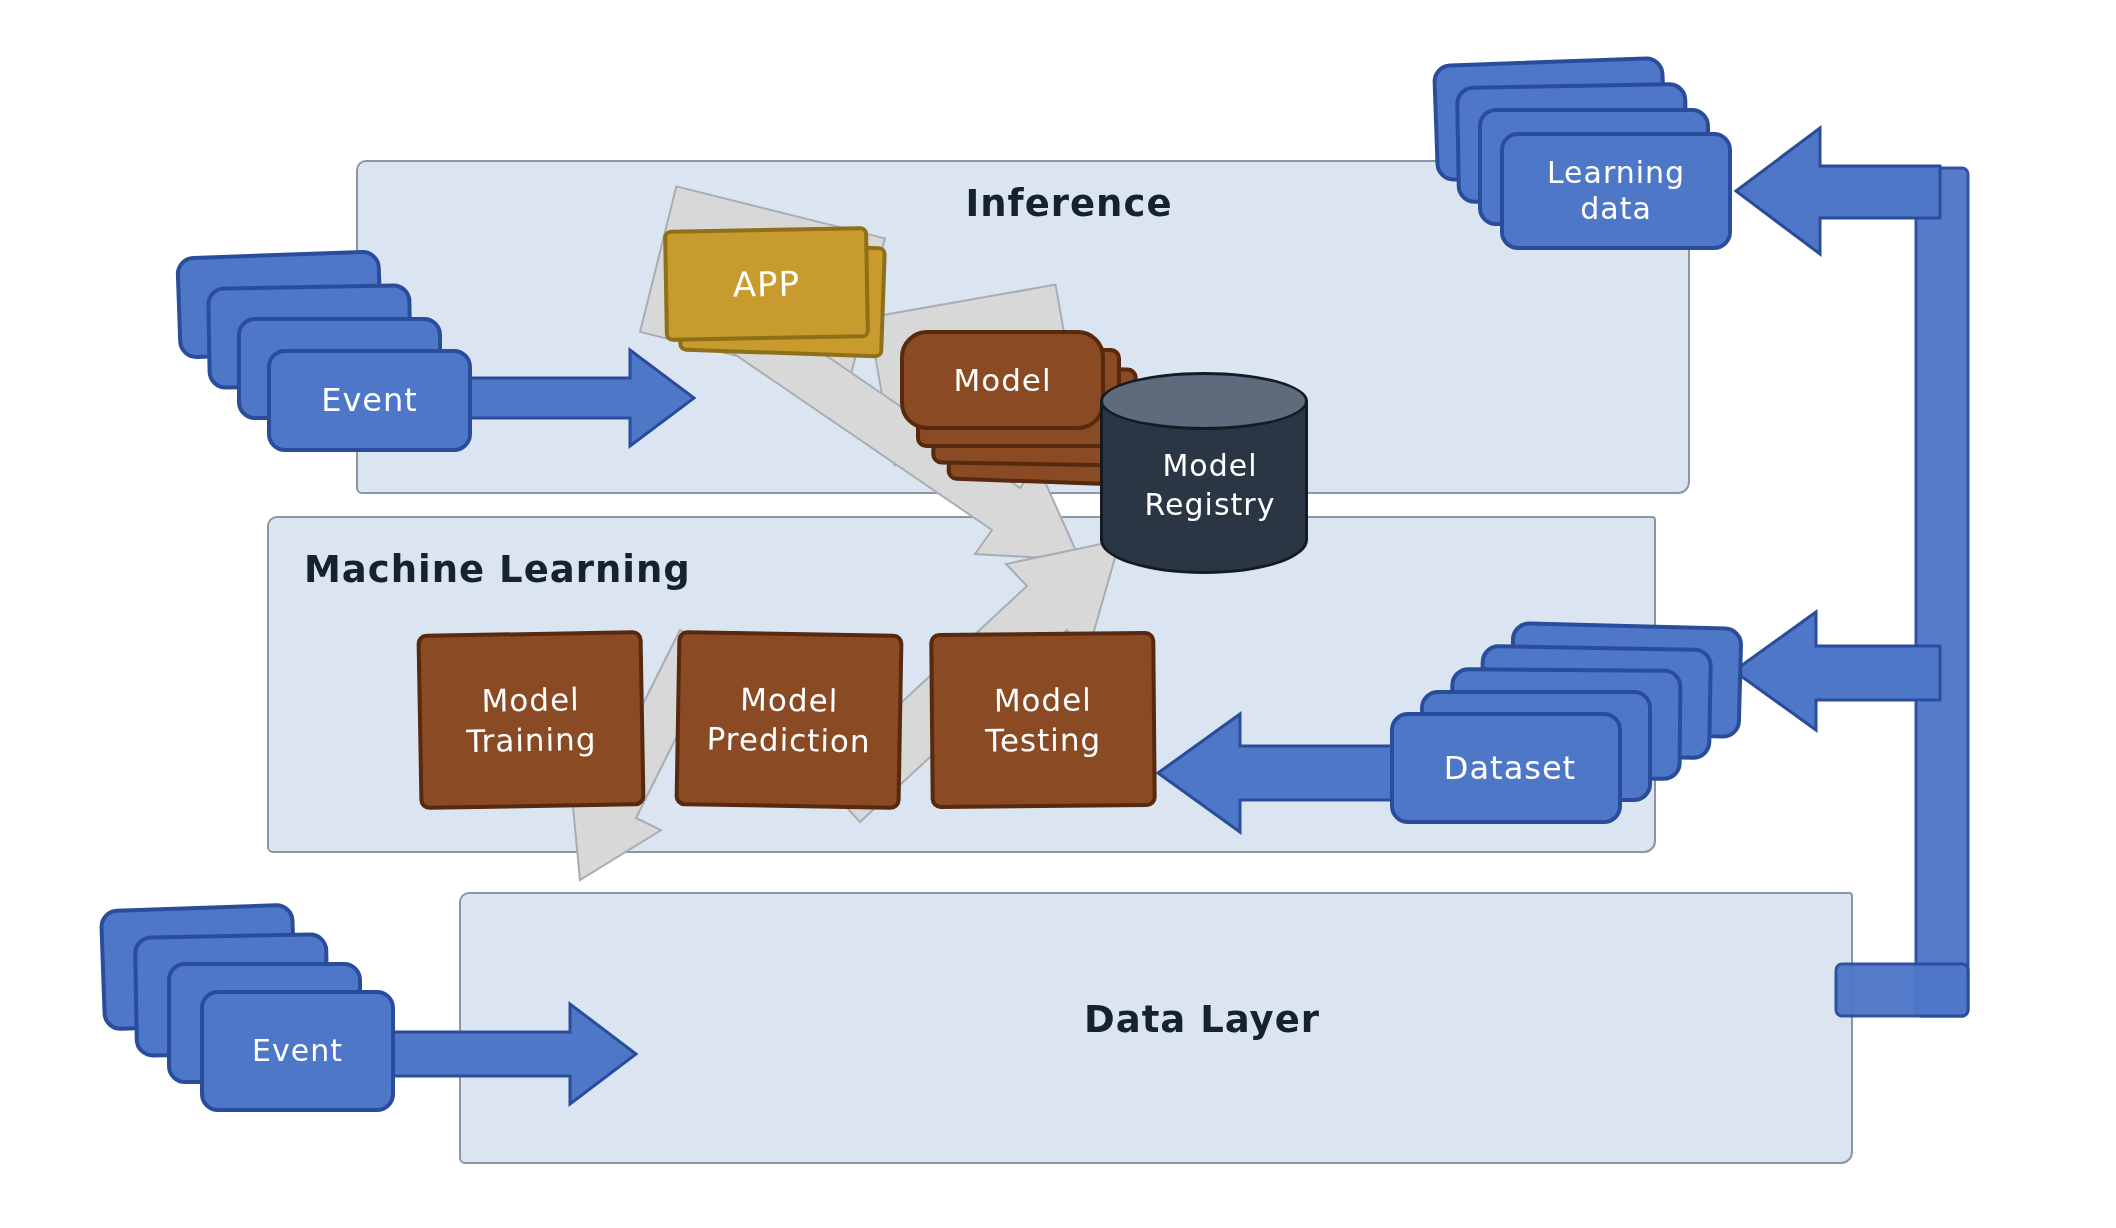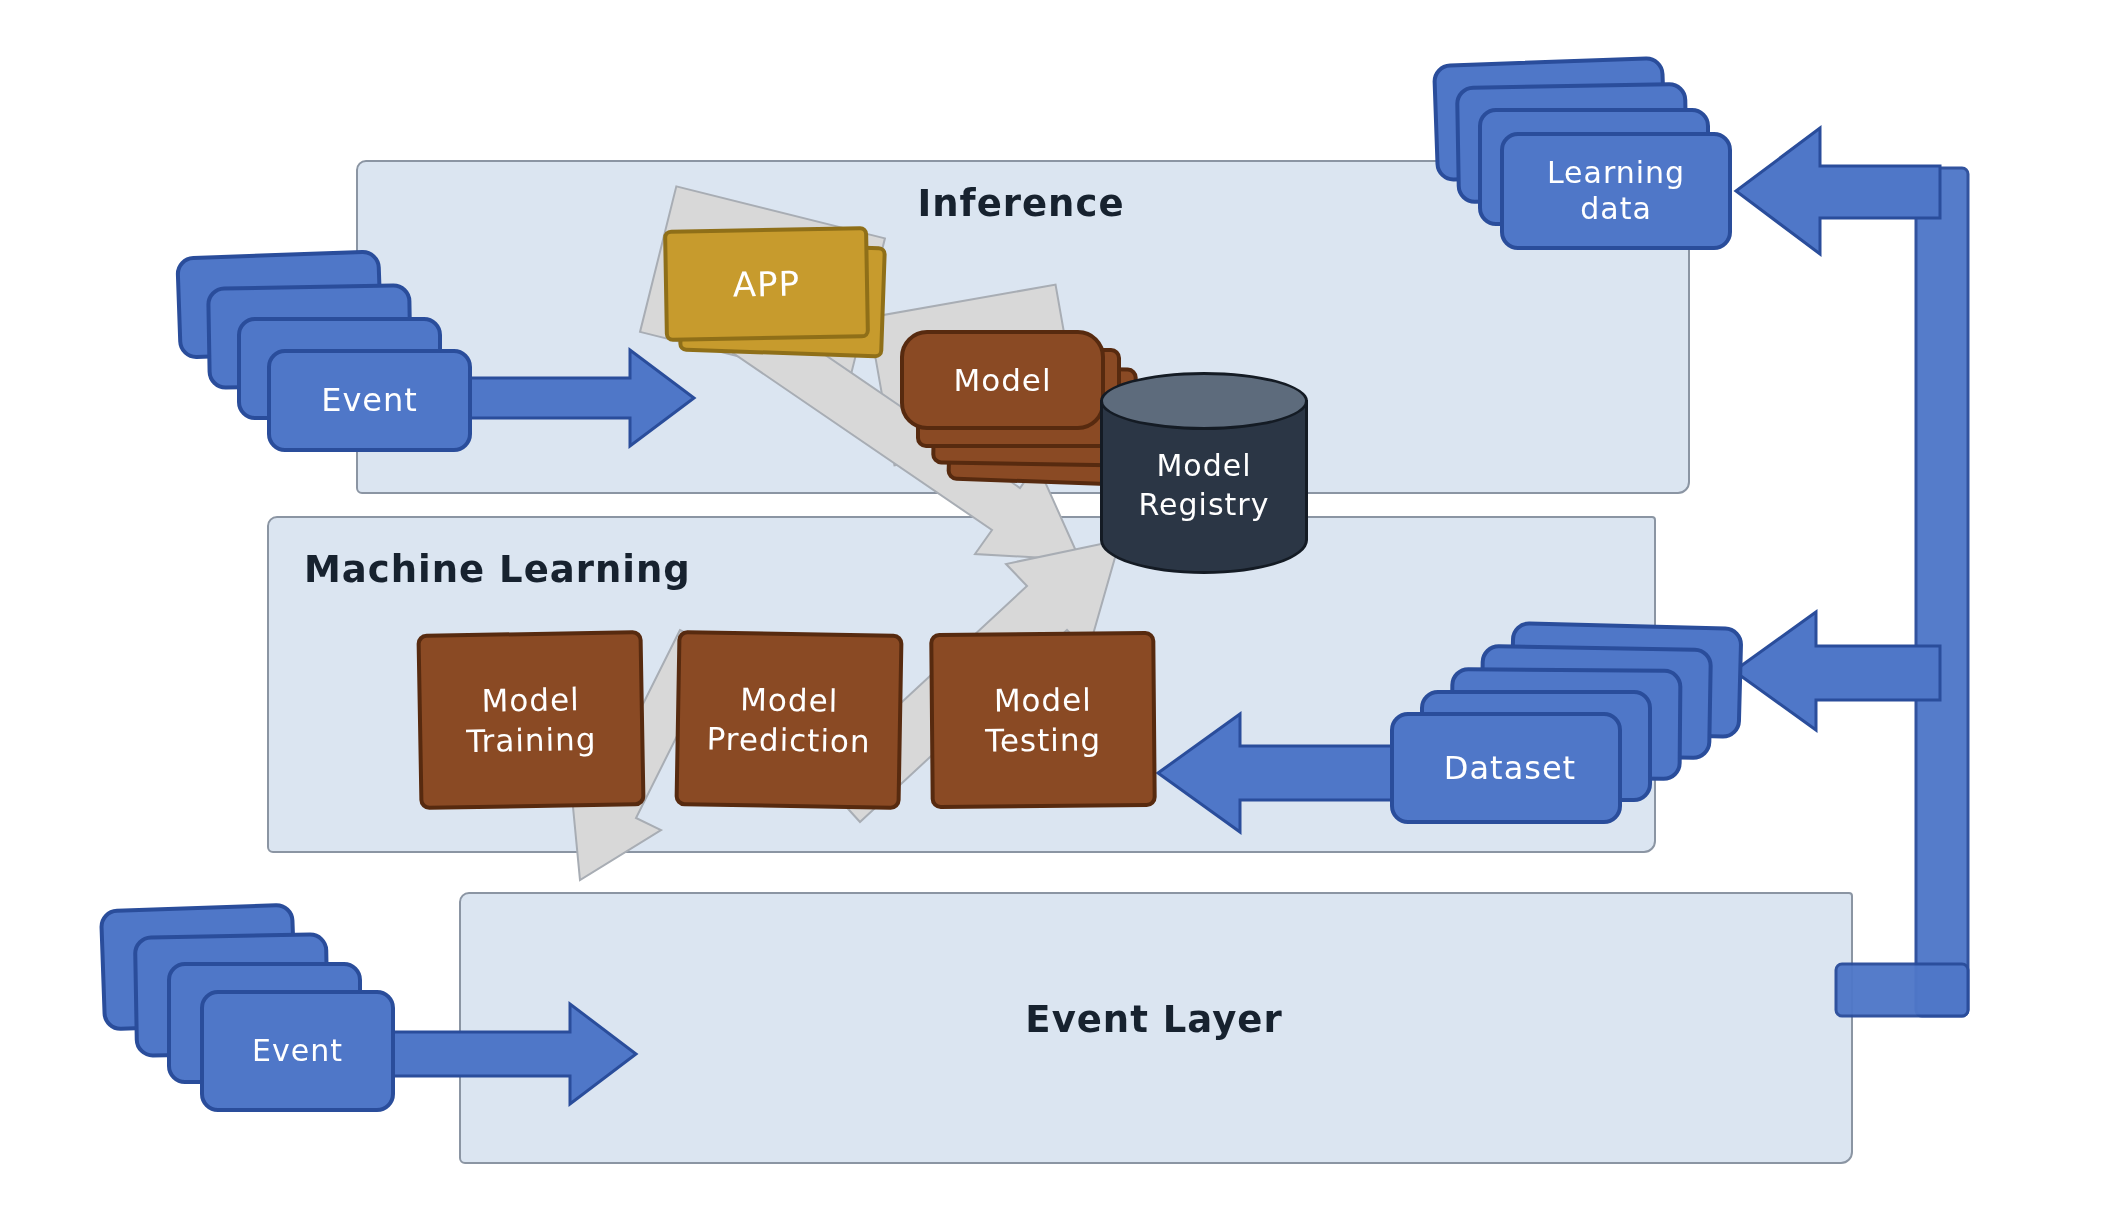--- a/index.html
+++ b/index.html
@@ -11,21 +11,21 @@
   .band {
     position:absolute;
     background:var(--band-fill,#dbe5f1);
     border:2px solid var(--band-border,#8b95a3);
     border-radius:10px 4px 12px 6px;
   }
   .band-title {
     position:absolute; color:var(--text-dark,#17222f);
     font-size:37px; font-weight:700; letter-spacing:1px;
   }
-  .center-text { text-align:center; }
+  .center-text { text-align:center;margin-left:48px; }
   .card {
     position:absolute; box-sizing:border-box;
     border-radius:18px;
     display:flex; align-items:center; justify-content:center;
     color:#ffffff; font-size:32px; font-weight:500; letter-spacing:1px;
     text-align:center; line-height:1.2;
   }
   .card.blue {
     background:var(--card-blue,#4f77c8);
     border:4px solid var(--card-blue-border,#2a4d9b);
@@ -95,21 +95,21 @@
       <polygon class="arrow-blue" points="452,378 630,378 630,350 694,398 630,446 630,418 452,418"></polygon>
       <polygon class="arrow-blue" points="1736,191 1820,128 1820,166 1940,166 1940,218 1820,218 1820,254"></polygon>
       <polygon class="arrow-blue" points="1734,671 1816,612 1816,646 1940,646 1940,700 1816,700 1816,730"></polygon>
       <polygon class="arrow-blue" points="1158,773 1240,714 1240,746 1395,746 1395,800 1240,800 1240,832"></polygon>
       <polygon class="arrow-blue" points="392,1032 570,1032 570,1004 636,1054 570,1104 570,1076 392,1076"></polygon>
     </g>
   </svg>
 
   <div class="band-title center-text" style="left:356px; top:182px; width:1330px;">Inference</div>
   <div class="band-title" style="left:304px; top:548px;text-align:center;">Machine Learning</div>
-  <div class="band-title center-text" style="left:459px; top:998px; width:1390px;">Event Layer</div>
+  <div class="band-title center-text" style="left:459px; top:998px; width:1390px;">Data Layer</div>
 
   <div>
     <div class="card blue layer" style="left:177px; top:253px; width:205px; height:103px; transform:rotate(-2deg);"></div>
     <div class="card blue layer" style="left:207px; top:285px; width:205px; height:103px; transform:rotate(-1deg);"></div>
     <div class="card blue layer" style="left:237px; top:317px; width:205px; height:103px;"></div>
     <div class="card blue" style="left:267px; top:349px; width:205px; height:103px;">
       <span>Event</span>
     </div>
   </div>
 
@@ -122,21 +122,21 @@
 
   <div>
     <div class="box brown layer" style="left:948px; top:384px; width:205px; height:100px; transform:rotate(2deg);"></div>
     <div class="box brown layer" style="left:932px; top:366px; width:205px; height:100px; transform:rotate(1deg);"></div>
     <div class="box brown layer" style="left:916px; top:348px; width:205px; height:100px;"></div>
     <div class="box brown" style="left:900px; top:330px; width:205px; height:100px;border-radius:27px;">
       <span>Model</span>
     </div>
   </div>
 
-  <div class="cylinder" style="left:1100px; top:372px; width:208px; height:205px;">
+  <div class="cylinder" style="left:1100px; top:372px; width:208px; height:205px;padding-left:12px;">
     <div class="cyl-body"></div>
     <div class="cyl-top"></div>
     <div class="cyl-label">Model Registry</div>
   </div>
 
   <div>
     <div class="card blue layer" style="left:1434px; top:60px; width:232px; height:118px; transform:rotate(-2deg);"></div>
     <div class="card blue layer" style="left:1456px; top:84px; width:232px; height:118px; transform:rotate(-1deg);"></div>
     <div class="card blue layer" style="left:1478px; top:108px; width:232px; height:118px;"></div>
     <div class="card blue" style="left:1500px; top:132px; width:232px; height:118px; font-size:30px; padding:0 22px;">

